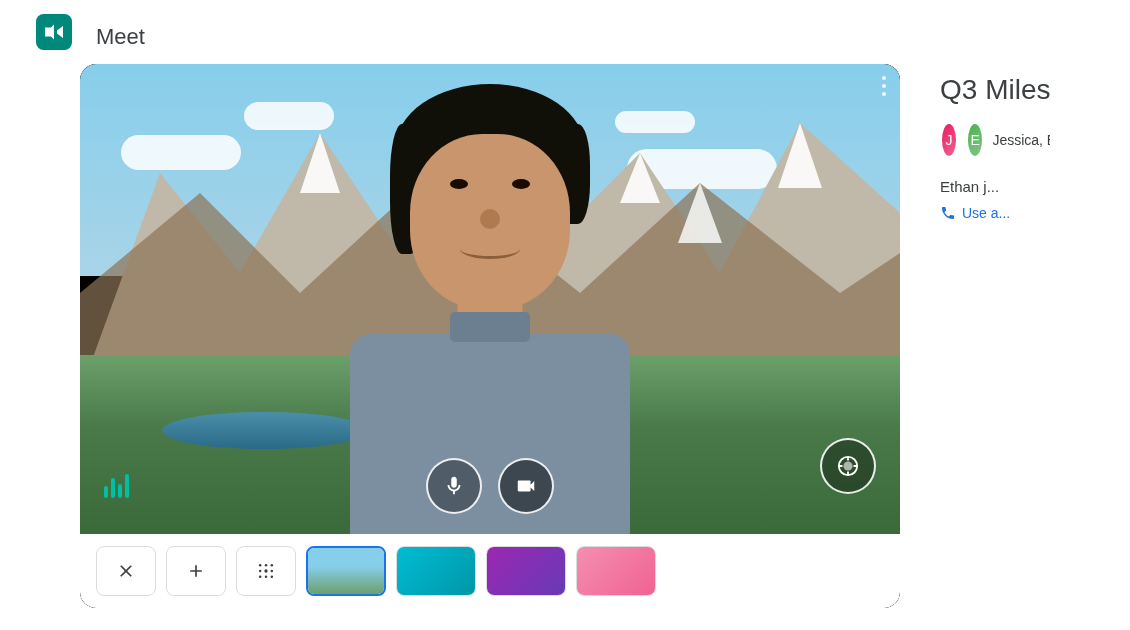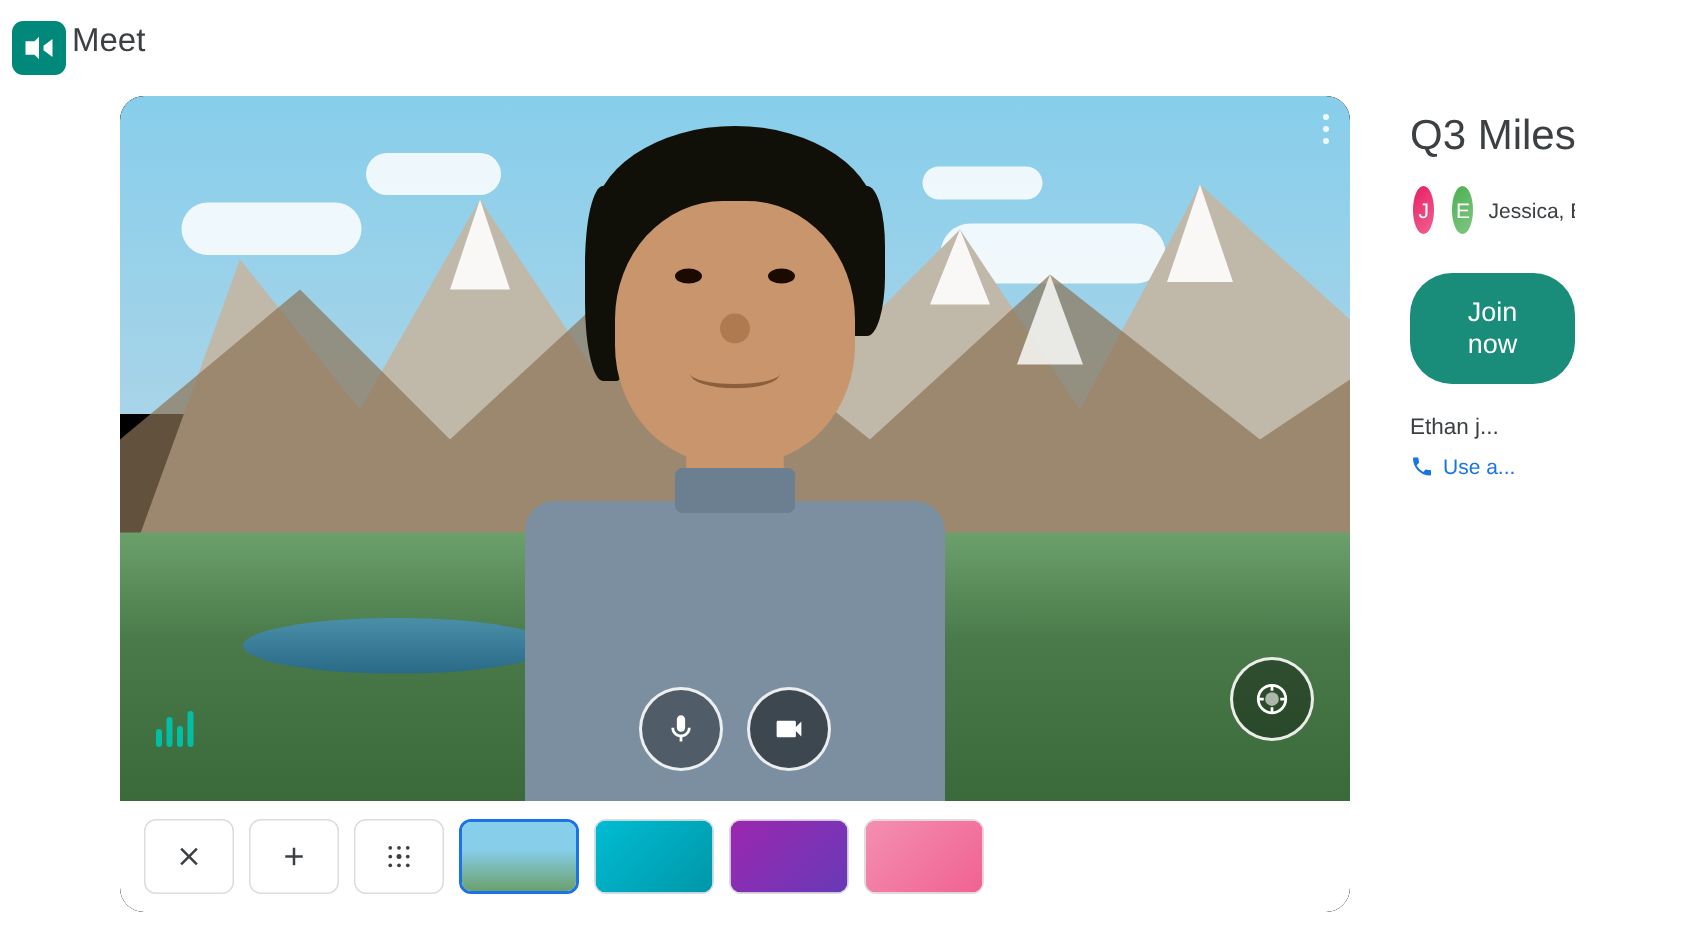--- a/index.html
+++ b/index.html
@@ -8,23 +8,23 @@
       height: 630px;
       background: #fff;
       font-family: 'Google Sans', Arial, sans-serif;
       overflow: hidden;
       position: relative;
     }
 
     
     .header {
       display: flex;
-      align-items: flex-start;
-      padding: 14px 8px;
-      gap: 4px;
+      align-items: flex-end;
+      padding: 14px 36px;
+      gap: 24px;
     }
     .meet-logo-icon {
       width: 36px;
       height: 36px;
     }
     .meet-title {
       font-size: 22px;
       color: #3c4043;
       font-weight: 400;
     }
@@ -504,21 +504,20 @@
 
   <div class="right-panel">
     <div class="meeting-title">Q3 Milesto...</div>
 
     <div class="participants-row">
       <div class="avatar avatar-1">J</div>
       <div class="avatar avatar-2">E</div>
       <span class="participants-names">Jessica, Ethan, Ma...</span>
     </div>
 
-    <button class="join-btn">Join now</button>
 
     <div class="other-options">
       <span>Ethan j...</span>
     </div>
 
     <div class="use-companion">
       <svg width="16" height="16" viewBox="0 0 24 24" fill="#1a73e8">
         <path d="M6.62 10.79c1.44 2.83 3.76 5.14 6.59 6.59l2.2-2.2c.27-.27.67-.36 1.02-.24 1.12.37 2.33.57 3.57.57.55 0 1 .45 1 1V20c0 .55-.45 1-1 1-9.39 0-17-7.61-17-17 0-.55.45-1 1-1h3.5c.55 0 1 .45 1 1 0 1.25.2 2.45.57 3.57.11.35.03.74-.25 1.02l-2.2 2.2z"></path>
       </svg>
       <span>Use a...</span>

